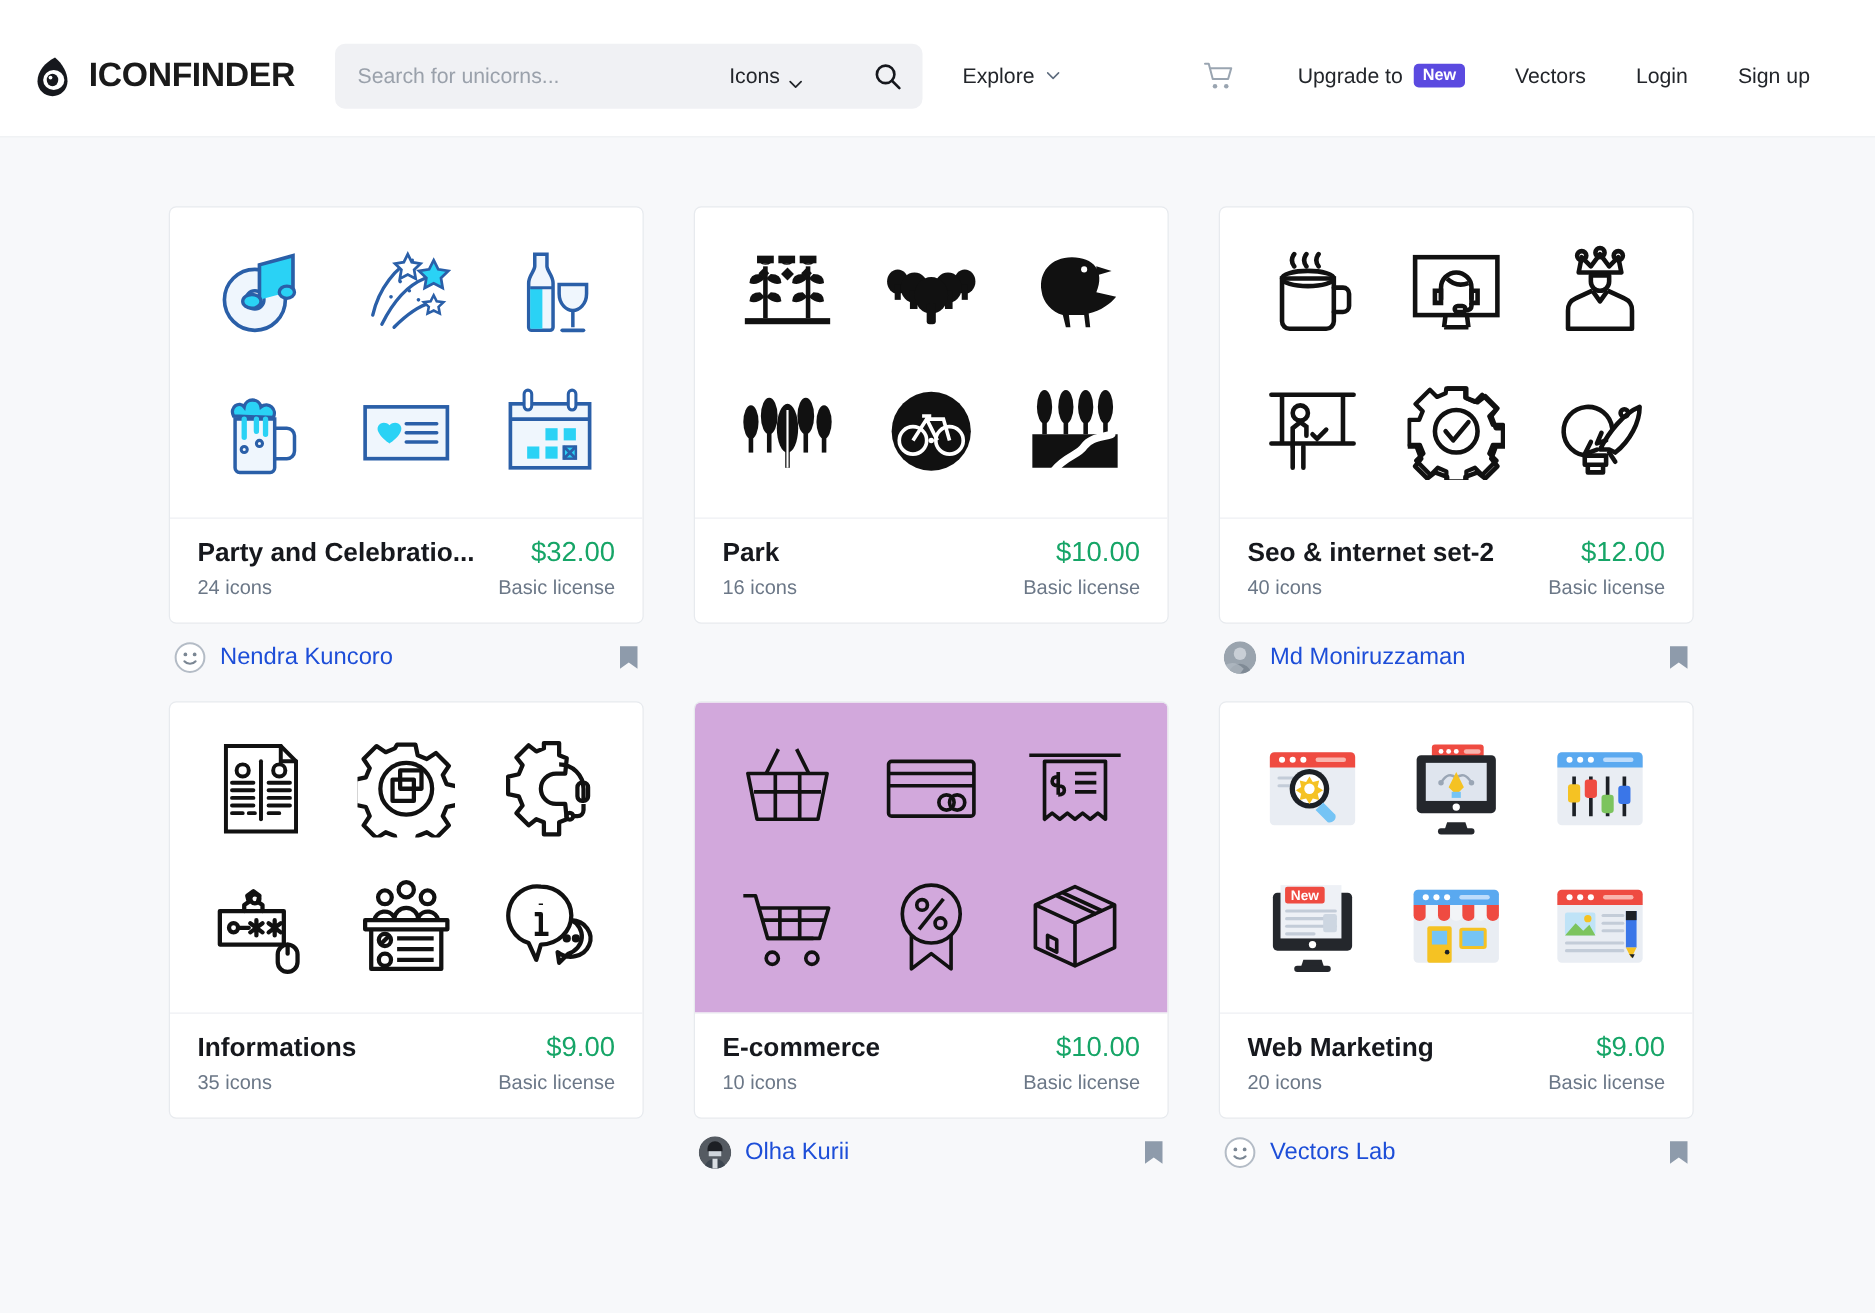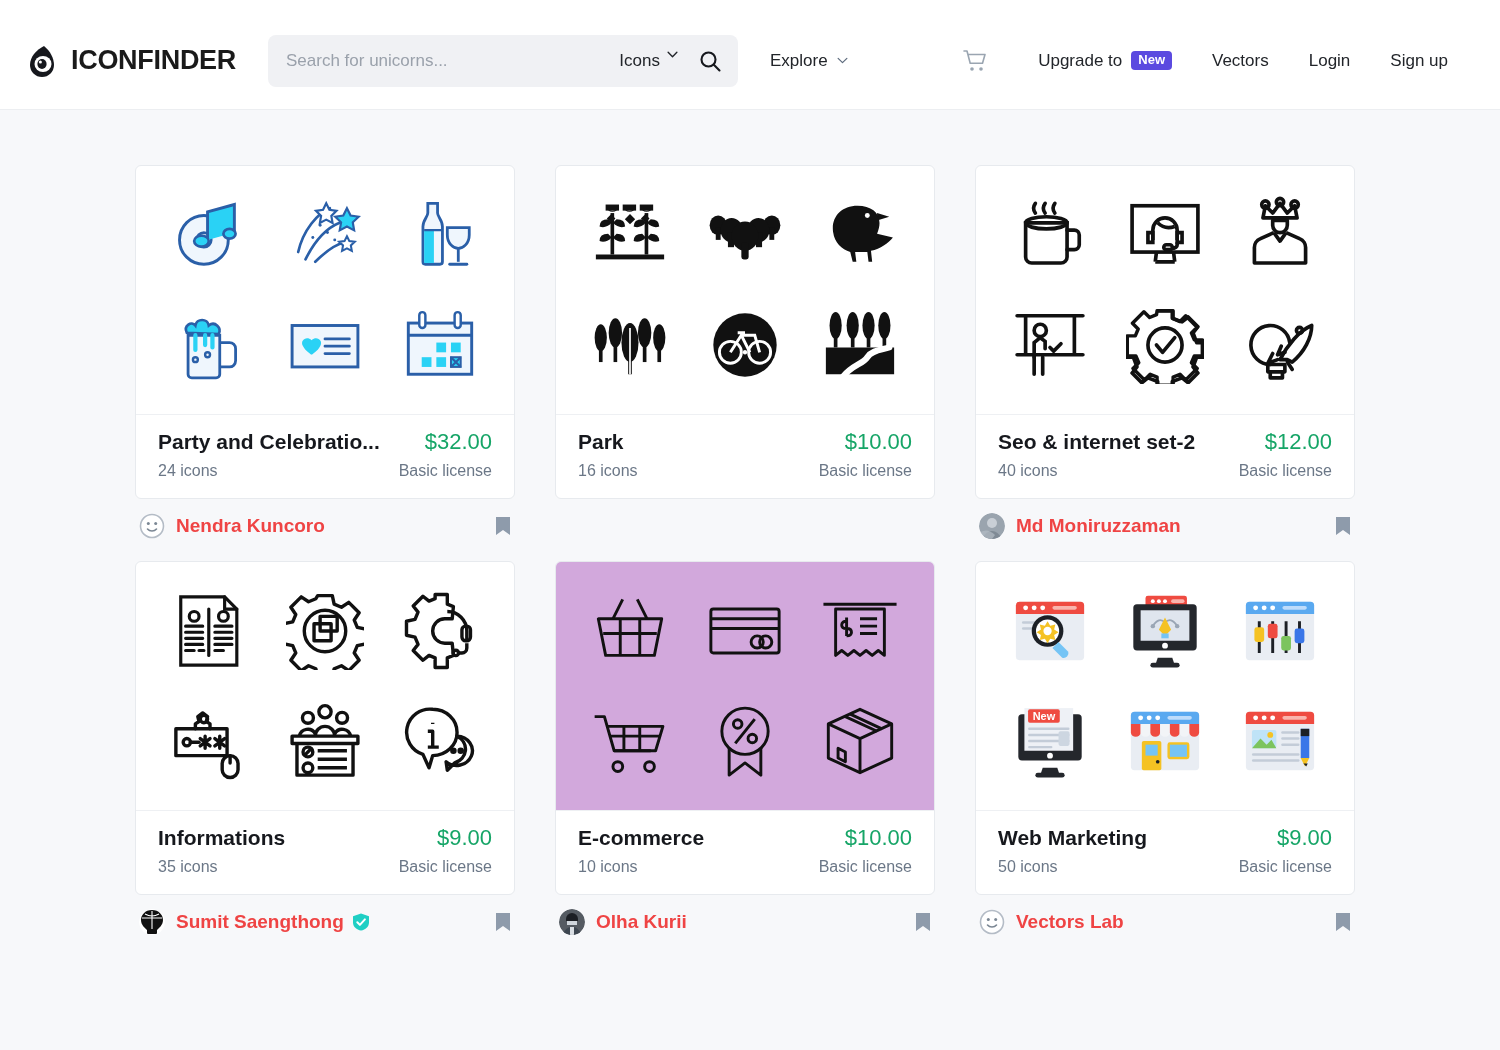--- a/index.html
+++ b/index.html
@@ -32,29 +32,30 @@
     color: #1a1a1a;
   }
 
   .search-wrap {
     margin-left: 32px;
     width: 470px; height: 52px;
     background: #f0f1f4;
     border-radius: 8px;
     display: flex; align-items: center;
     padding: 0 16px 0 18px;
+    gap: 36px;
   }
   .search-input {
     flex: 1; border: none; outline: none; background: transparent;
     font-size: 17px; color: #22252a;
     font-family: "Liberation Sans", sans-serif;
   }
   .search-input::placeholder { color: #9aa1ab; }
   .search-type {
-    display: flex; align-items: flex-start; gap: 7px;
+    display: flex; align-items: flex-end; gap: 7px;
     font-size: 17px; color: #22252a; cursor: pointer;
     padding-right: 4px;
   }
   .chev { width: 11px; height: 7px; flex: none; }
   .search-btn {
     background: none; border: none; cursor: pointer;
     padding: 0 0 0 16px; display: flex; align-items: center;
   }
 
   .nav {
@@ -139,23 +140,23 @@
   .author-row {
     display: flex; align-items: center;
     padding: 14px 4px 0 4px;
   }
   .avatar {
     width: 26px; height: 26px; border-radius: 50%;
     flex: none; margin-right: 11px; overflow: hidden;
     display: block;
   }
   .author-name {
-    font-size: 19px; color: #ef4444;
+    font-size: 19px; color: #1d4ed8;
     white-space: nowrap; overflow: hidden; text-overflow: ellipsis;
-    max-width: 290px; cursor: pointer; font-weight: bold;
+    max-width: 290px; cursor: pointer;
   }
   .verified { width: 18px; height: 18px; margin-left: 8px; flex: none; }
   .bookmark-btn {
     margin-left: auto; background: none; border: none; cursor: pointer;
     padding: 0; display: flex; align-items: center;
   }
 </style>
 </head>
 <body>
 
@@ -566,38 +567,20 @@
             <div class="meta-row">
               <div class="card-title">Informations</div>
               <div class="card-price">$9.00</div>
             </div>
             <div class="meta-row sub">
               <div class="card-count">35 icons</div>
               <div class="card-license">Basic license</div>
             </div>
           </div>
         </div>
-        <div class="author-row">
-          <svg class="avatar" viewBox="0 0 26 26">
-            <circle cx="13" cy="13" r="13" fill="#fff"></circle>
-            <path d="M13 1 C6 1 2 6 2 11 c0 5 4 8 6 10 h10 c2-2 6-5 6-10 C24 6 20 1 13 1 Z" fill="#111"></path>
-            <path d="M13 2 v18 M3 9 h20 M6 5 q7 4 14 0" stroke="#fff" stroke-width="1.1" fill="none"></path>
-            <rect x="8" y="20" width="10" height="5" rx="1" fill="#111"></rect>
-          </svg>
-          <div class="author-name">Sumit Saengthong</div>
-          <svg class="verified" viewBox="0 0 18 18">
-            <path d="M9 0.6 L17 3.2 v6.2 C17 13.8 13.5 16.6 9 17.6 4.5 16.6 1 13.8 1 9.4 V3.2 Z" fill="#1fcfc4"></path>
-            <path d="M5.3 9.2 l2.6 2.7 5-5.5" stroke="#ffffff" stroke-width="2" fill="none" stroke-linecap="round" stroke-linejoin="round"></path>
-          </svg>
-          <button class="bookmark-btn">
-            <svg width="16" height="20" viewBox="0 0 16 20">
-              <path d="M1 1 h14 v18 l-7-5 -7 5 Z" fill="#8e9bab"></path>
-            </svg>
-          </button>
-        </div>
       </div>
 
       <div class="cell">
         <div class="card">
           <div class="card-preview tinted">
             <svg class="ico" viewBox="0 0 64 64">
               <g stroke="#111" stroke-width="2.4" fill="none" stroke-linejoin="round">
                 <path d="M6 22 h52 l-6 30 H12 Z"></path>
                 <path d="M18 22 L26 6 M46 22 L38 6"></path>
                 <path d="M10 34 h44 M24 22 v30 M40 22 v30"></path>
@@ -787,21 +770,21 @@
               <path d="M49 46 h7 l-3.5 7 Z" fill="#f5c223"></path>
               <path d="M51.2 50.4 h3.6 l-1.3 2.6 Z" fill="#1c2026"></path>
             </svg>
           </div>
           <div class="card-meta">
             <div class="meta-row">
               <div class="card-title">Web Marketing</div>
               <div class="card-price">$9.00</div>
             </div>
             <div class="meta-row sub">
-              <div class="card-count">50 icons</div>
+              <div class="card-count">20 icons</div>
               <div class="card-license">Basic license</div>
             </div>
           </div>
         </div>
         <div class="author-row">
           <svg class="avatar" viewBox="0 0 26 26">
             <circle cx="13" cy="13" r="11.5" fill="#fff" stroke="#b4bcc6" stroke-width="1.6"></circle>
             <circle cx="9.3" cy="10.5" r="1.5" fill="#7b8794"></circle>
             <circle cx="16.7" cy="10.5" r="1.5" fill="#7b8794"></circle>
             <path d="M8.5 16 c2.2 2.6 6.8 2.6 9 0" stroke="#7b8794" stroke-width="1.6" fill="none" stroke-linecap="round"></path>

